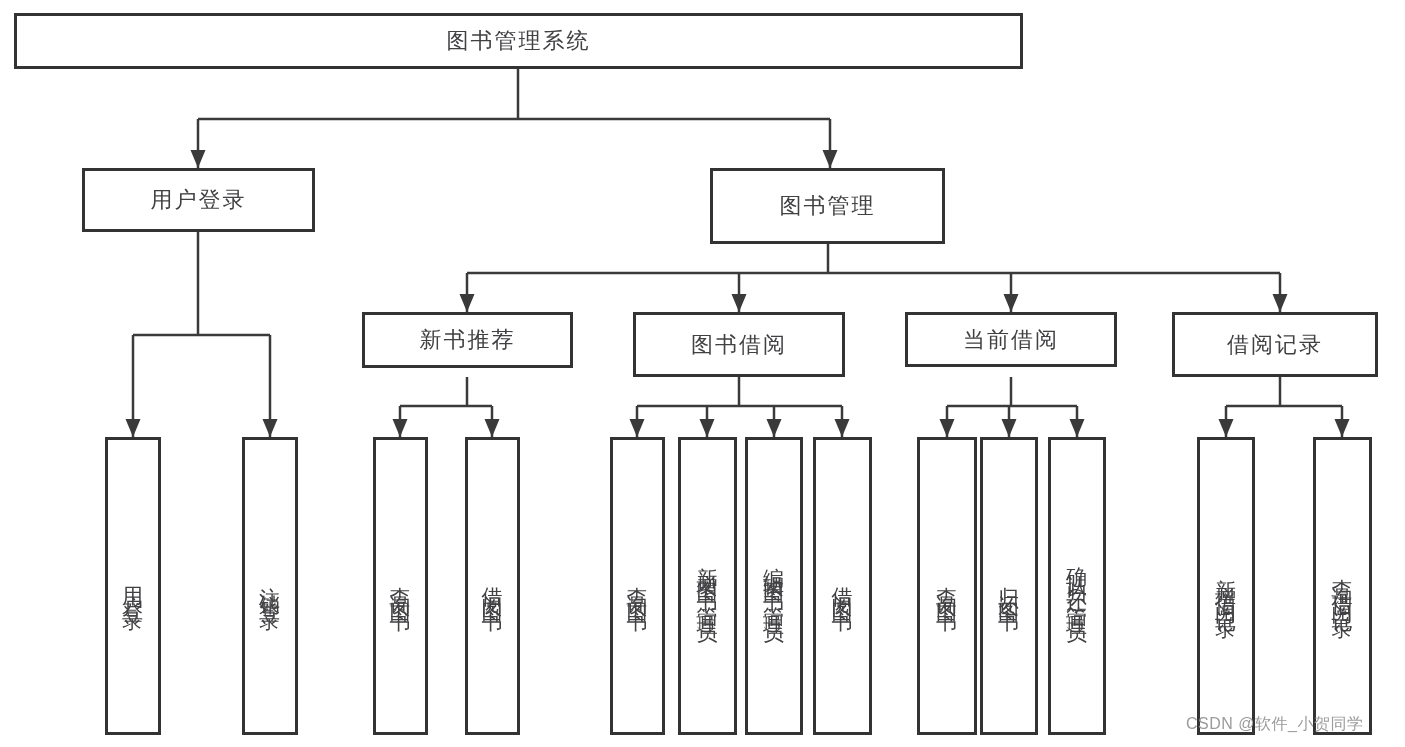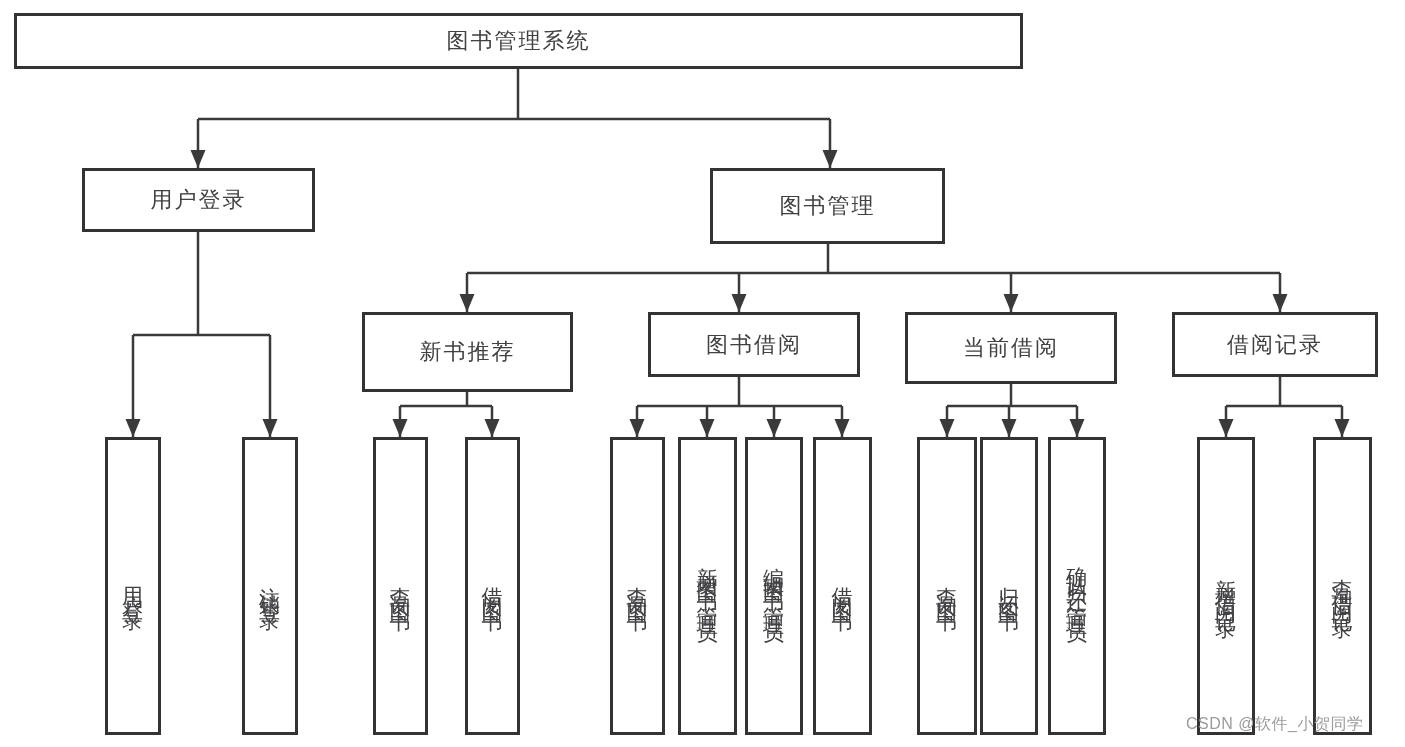--- a/index.html
+++ b/index.html
@@ -119,27 +119,27 @@
     <span class="lbl">图书管理系统</span>
   </div>
 
   <div class="node box-h" style="left:82px; top:168px; width:233px; height:64px;">
     <span class="lbl">用户登录</span>
   </div>
   <div class="node box-h" style="left:710px; top:168px; width:235px; height:76px;">
     <span class="lbl">图书管理</span>
   </div>
 
-  <div class="node box-h" style="left:362px; top:312px; width:211px; height:80px;">
+  <div class="node box-h" style="left:362px; top:312px; width:211px; height:56px;">
     <span class="lbl">新书推荐</span>
   </div>
-  <div class="node box-h" style="left:633px; top:312px; width:212px; height:65px;margin-left:15px;">
+  <div class="node box-h" style="left:633px; top:312px; width:212px; height:65px;">
     <span class="lbl">图书借阅</span>
   </div>
-  <div class="node box-h" style="left:905px; top:312px; width:212px; height:72px;">
+  <div class="node box-h" style="left:905px; top:312px; width:212px; height:55px;">
     <span class="lbl">当前借阅</span>
   </div>
   <div class="node box-h" style="left:1172px; top:312px; width:206px; height:65px;">
     <span class="lbl">借阅记录</span>
   </div>
 
   <div class="node box-v" style="left:105px; top:437px; width:56px; height:298px;">
     <span class="lbl">用户登录</span>
   </div>
   <div class="node box-v" style="left:242px; top:437px; width:56px; height:298px;">

